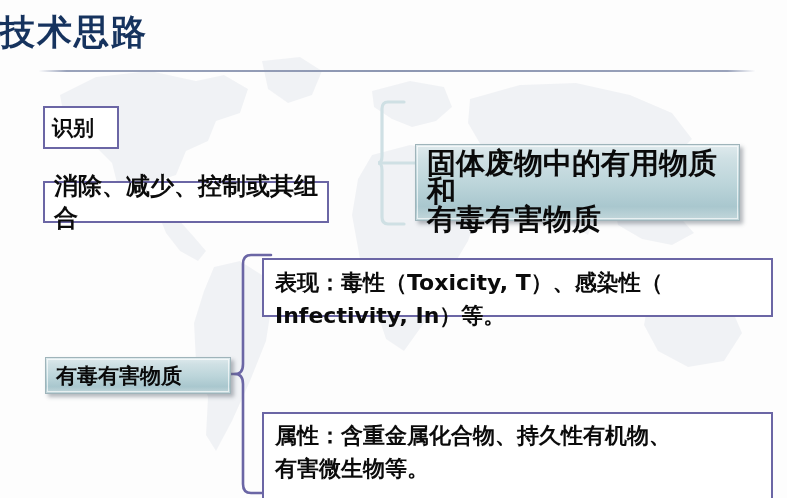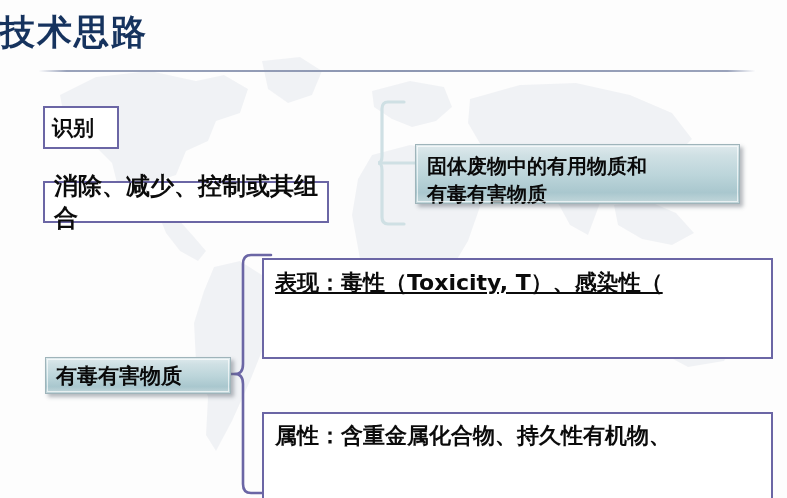--- a/index.html
+++ b/index.html
@@ -93,39 +93,39 @@
     padding-left: 7px;
     font-size: 21px;
   }
   #box-xiaochu {
     left: 43px; top: 181px; width: 286px; height: 42px;
     padding-left: 9px;
     font-size: 24px;
     letter-spacing: 0px;
   }
   #box-gutifei {
-    left: 415px; top: 144px; width: 325px; height: 60px;
+    left: 415px; top: 144px; width: 325px; height: 77px;
     padding-left: 11px;
-    font-size: 20px;
+    font-size: 29px;
     line-height: 28px;
     display: block;
     padding-top: 7px;
+    font-family: Liberation Mono, monospace;
   }
   #box-youdu {
     left: 45px; top: 357px; width: 186px; height: 37px;
     padding-left: 10px;
     font-size: 21px;
   }
   #box-biaoxian {
-    left: 262px; top: 258px; width: 511px; height: 101px;
+    left: 262px; top: 258px; width: 511px; height: 59px;
     padding: 6px 0 0 11px;
     font-size: 22px;
     line-height: 33px;
     display: block;
-    text-decoration: underline;
   }
   #box-shuxing {
     left: 262px; top: 412px; width: 511px; height: 88px;
     padding: 5px 0 0 11px;
     font-size: 22px;
     line-height: 33px;
     display: block;
   }
 
   
@@ -196,19 +196,21 @@
     <div>固体废物中的有用物质和</div>
     <div>有毒有害物质</div>
   </div>
 
   <div class="box teal-box" id="box-youdu">
     <span>有毒有害物质</span>
   </div>
 
   <div class="box plain-box" id="box-biaoxian">
     <div>表现：毒性（Toxicity, T）、感染性（</div>
+    <div>Infectivity, In）等。</div>
   </div>
 
   <div class="box plain-box" id="box-shuxing">
     <div>属性：含重金属化合物、持久性有机物、</div>
+    <div>有害微生物等。</div>
   </div>
 
 </div>
 
 </body></html>

